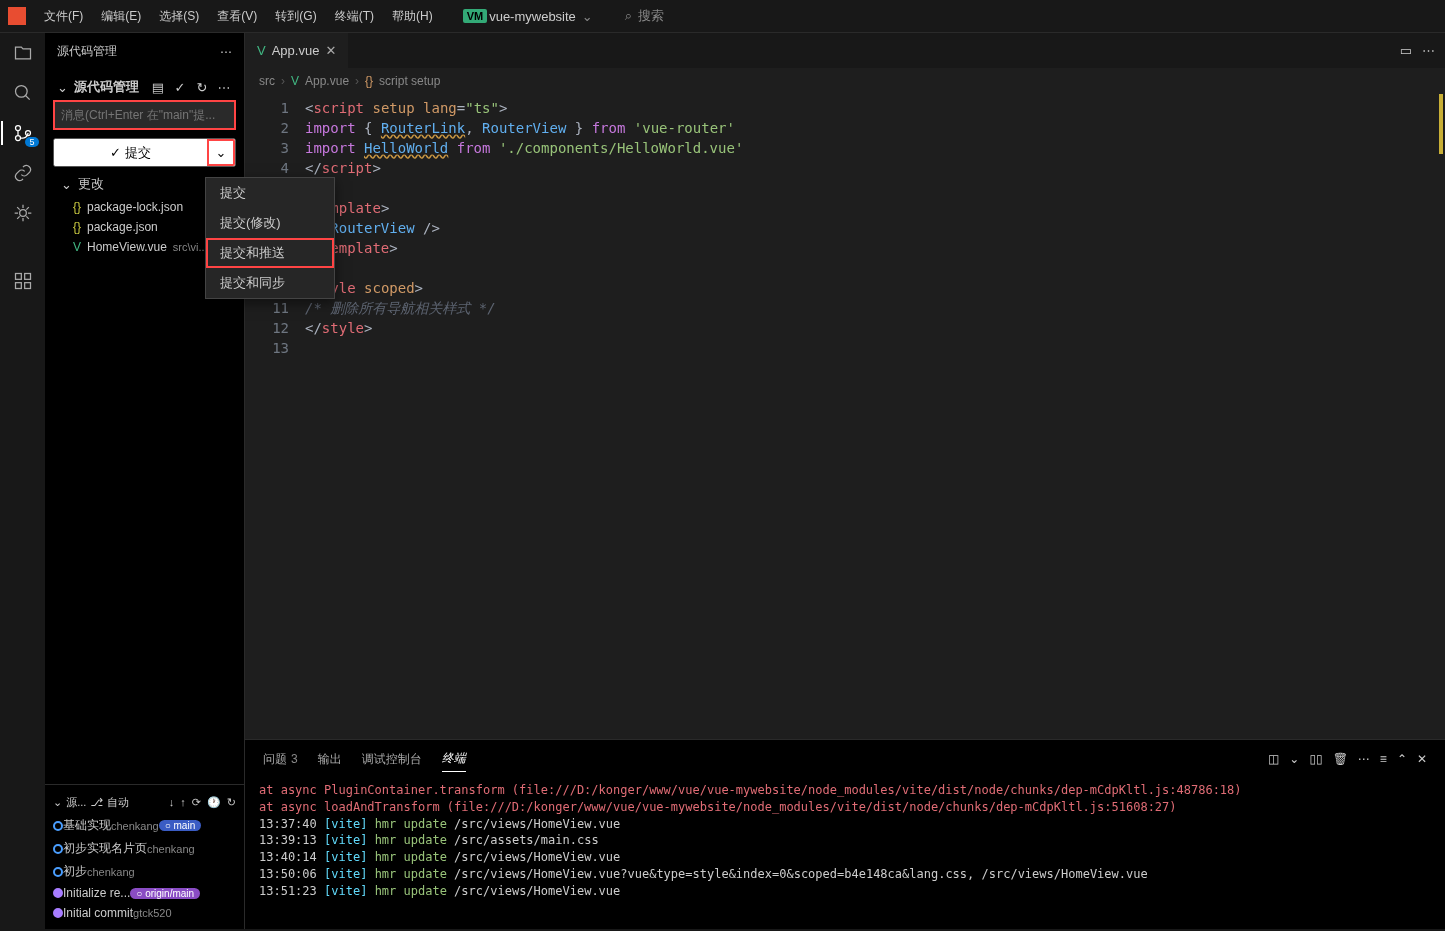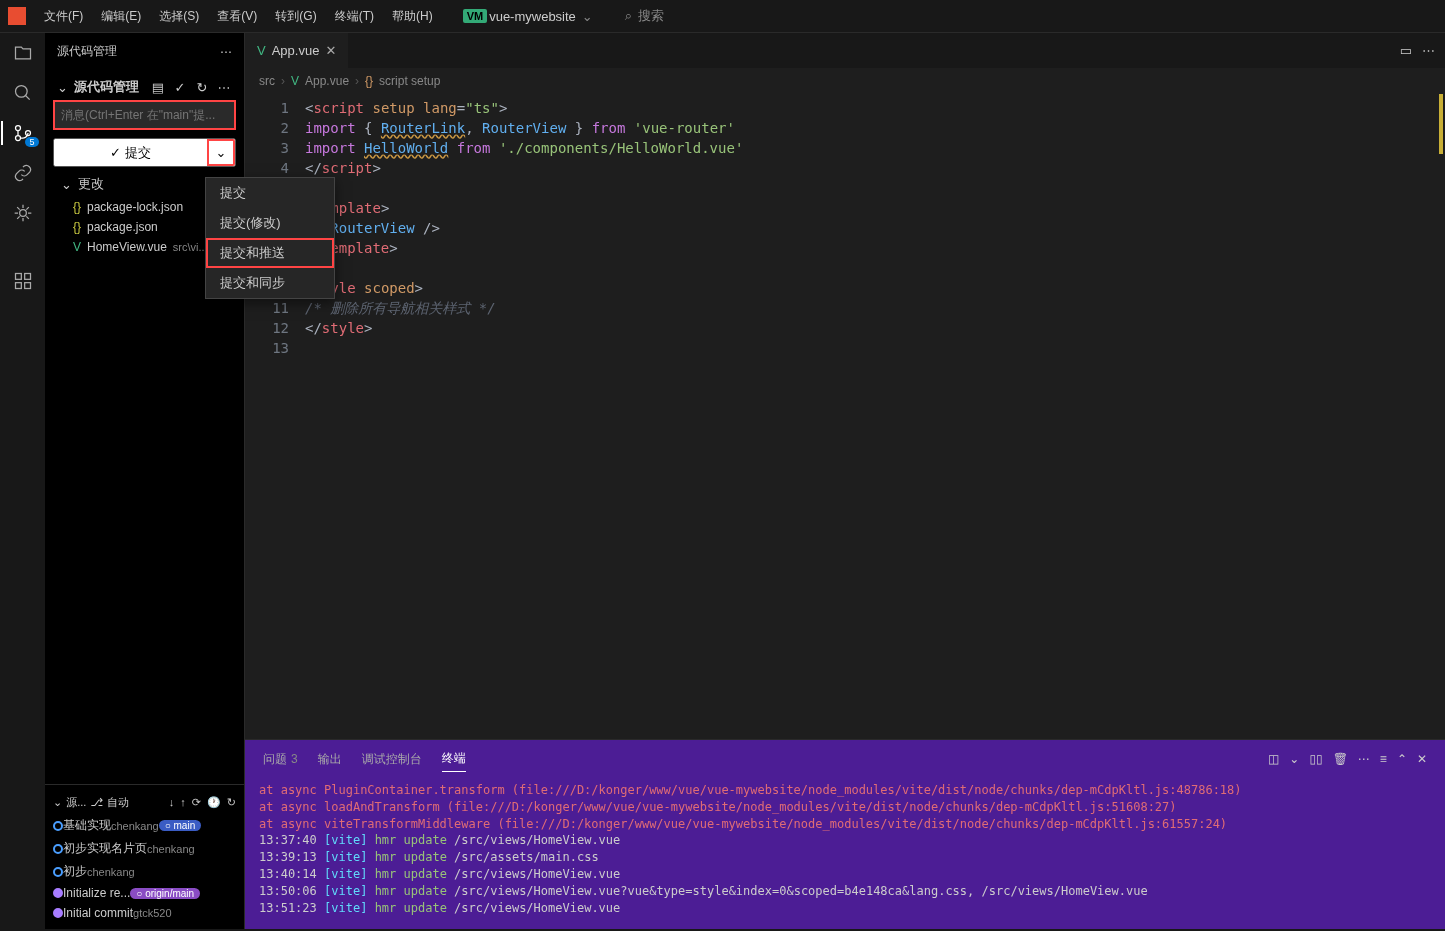--- a/index.html
+++ b/index.html
@@ -60,24 +60,24 @@
 .code-lines div { height: 20px; line-height: 20px; white-space: pre; }
 .minimap-indicator { position:absolute; right:2px; top:0; width:4px; height:60px; background:#c9b037; }
 .kw { color: #c678dd; }
 .tag { color: #e06c75; }
 .attr { color: #d19a66; }
 .str { color: #98c379; }
 .var { color: #61afef; }
 .cmt { color: #5c6370; font-style: italic; margin-top: 24px; }
 .punc { color: #abb2bf; }
 .wavy { text-decoration: underline wavy #cc9944; }
-.terminal-panel { height: 190px; border-top: 1px solid #2a2a2a; background: #4c1d95; display: flex; flex-direction: column; }
+.terminal-panel { height: 190px; border-top: 1px solid #2a2a2a; background: #000000; display: flex; flex-direction: column; }
 .terminal-tabs { display: flex; gap: 20px; padding: 6px 18px; font-size: 12px; align-items:center; }
 .terminal-tab { cursor:pointer; padding:4px 0; color:#aaa; }
-.terminal-tab.active { color: #fff; border-bottom: 1px solid #fff; }
+.terminal-tab.active { color: #fff; border-bottom: 1px solid #fff; font-style: italic; }
 .terminal-tab-badge { color:#888; margin-left:4px; }
 .terminal-actions { margin-left:auto; display:flex; gap:10px; align-items:center; }
 .terminal-content { flex: 1; padding: 4px 14px; overflow: hidden; font-family: Consolas, monospace; font-size: 12px; line-height: 1.4; }
 .term-time { color: #ccc; }
 .term-vite { color: #61dafb; }
 .term-hmr { color: #98c379; }
 .term-path { color: #ccc; }
 .term-err { color: #e06c75; }
 .spacer { flex:1; }
 </style>
@@ -305,21 +305,20 @@
           <span>🗑</span>
           <span>⋯</span>
           <span>≡</span>
           <span>⌃</span>
           <span>✕</span>
         </div>
       </div>
       <div class="terminal-content" id="terminal-content">
           <div class="term-err">      at async PluginContainer.transform (file:///D:/konger/www/vue/vue-mywebsite/node_modules/vite/dist/node/chunks/dep-mCdpKltl.js:48786:18)</div>
           <div class="term-err">      at async loadAndTransform (file:///D:/konger/www/vue/vue-mywebsite/node_modules/vite/dist/node/chunks/dep-mCdpKltl.js:51608:27)</div>
-          <div class="term-err">      at async viteTransformMiddleware (file:///D:/konger/www/vue/vue-mywebsite/node_modules/vite/dist/node/chunks/dep-mCdpKltl.js:61557:24)</div>
           <div><span class="term-time">13:37:40</span> <span class="term-vite">[vite]</span> <span class="term-hmr">hmr update</span> <span class="term-path">/src/views/HomeView.vue</span></div>
           <div><span class="term-time">13:39:13</span> <span class="term-vite">[vite]</span> <span class="term-hmr">hmr update</span> <span class="term-path">/src/assets/main.css</span></div>
           <div><span class="term-time">13:40:14</span> <span class="term-vite">[vite]</span> <span class="term-hmr">hmr update</span> <span class="term-path">/src/views/HomeView.vue</span></div>
           <div><span class="term-time">13:50:06</span> <span class="term-vite">[vite]</span> <span class="term-hmr">hmr update</span> <span class="term-path">/src/views/HomeView.vue?vue&amp;type=style&amp;index=0&amp;scoped=b4e148ca&amp;lang.css,  /src/views/HomeView.vue</span></div>
           <div><span class="term-time">13:51:23</span> <span class="term-vite">[vite]</span> <span class="term-hmr">hmr update</span> <span class="term-path">/src/views/HomeView.vue</span></div>
         </div>
     </div>
   </div>
 </div>
 

